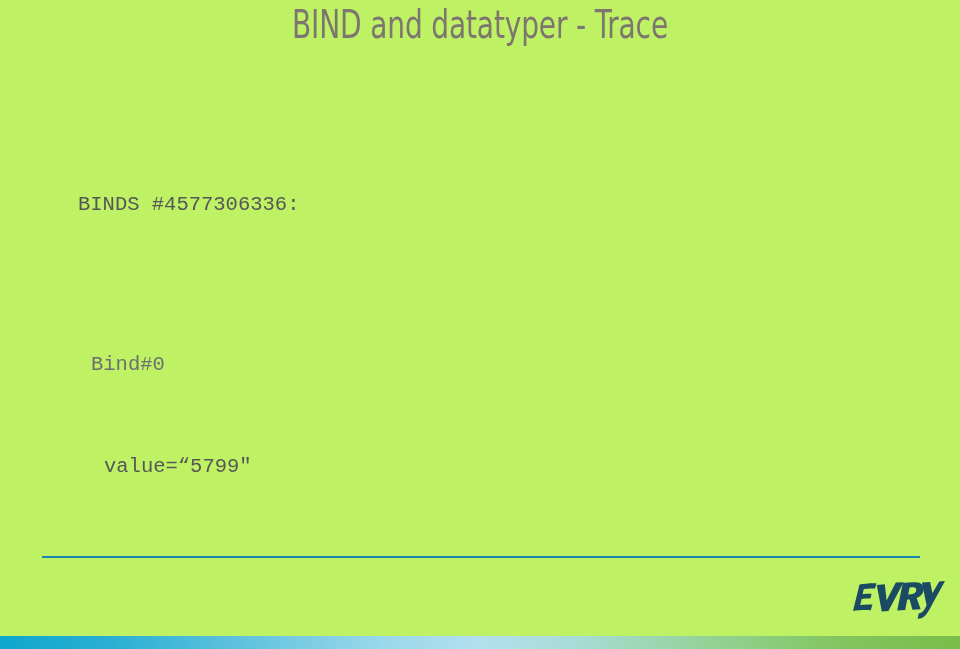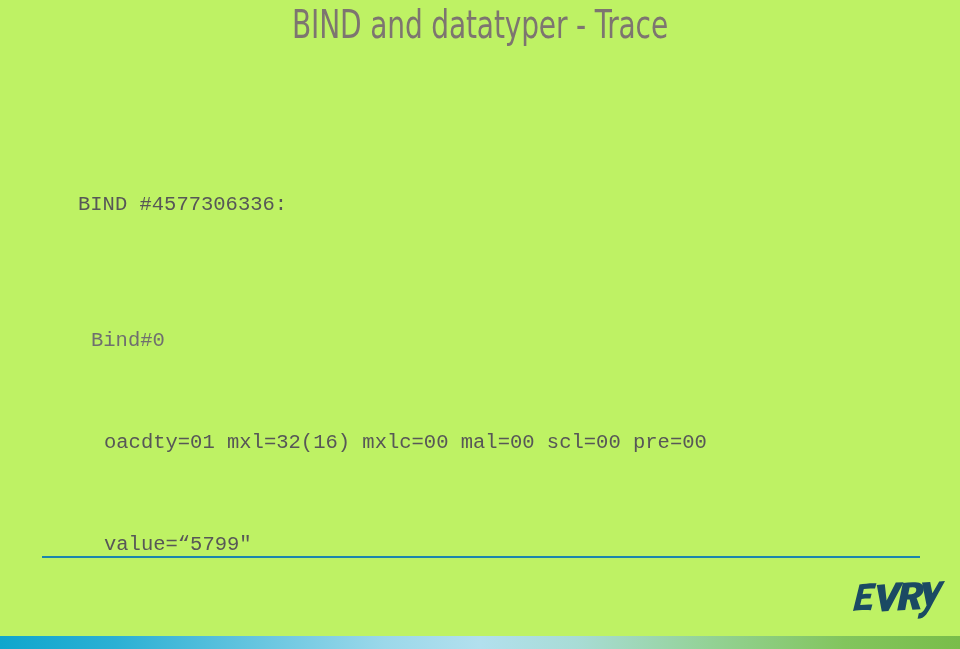--- a/index.html
+++ b/index.html
@@ -53,21 +53,21 @@
   .code-line {
     display: block;
     white-space: pre;
     height: 34px;
   }
   .lvl-0 { padding-left: 78px; }
   .lvl-1 { padding-left: 91px; }
   .lvl-2 { padding-left: 104px; }
 
   .tone-dark  { color: #575757; }
-  .tone-mid   { color: #6f6f6f; }
+  .tone-mid   { color: #6f6f6f; margin-top: 24px; }
 
   
   #footer-rule {
     position: absolute;
     left: 42px;
     top: 556px;
     width: 878px;
     height: 2px;
     background: #1b85ad;
   }
@@ -101,24 +101,23 @@
 </style>
 </head>
 <body>
 
 <div id="slide">
 
   <div id="slide-title">BIND and datatyper - Trace</div>
 
   <div id="trace-body">
 
-    <span class="code-line lvl-0 tone-dark">BIND #4577306336:</span>
+    <span class="code-line lvl-0 tone-dark">BINDS #4577306336:</span>
 
     <span class="code-line lvl-1 tone-mid">Bind#0</span>
-    <span class="code-line lvl-2 tone-dark">oacdty=01 mxl=32(16) mxlc=00 mal=00 scl=00 pre=00</span>
     <span class="code-line lvl-2 tone-dark">value=“5799"</span>
 
     
     
     
 
     
     
     
 

